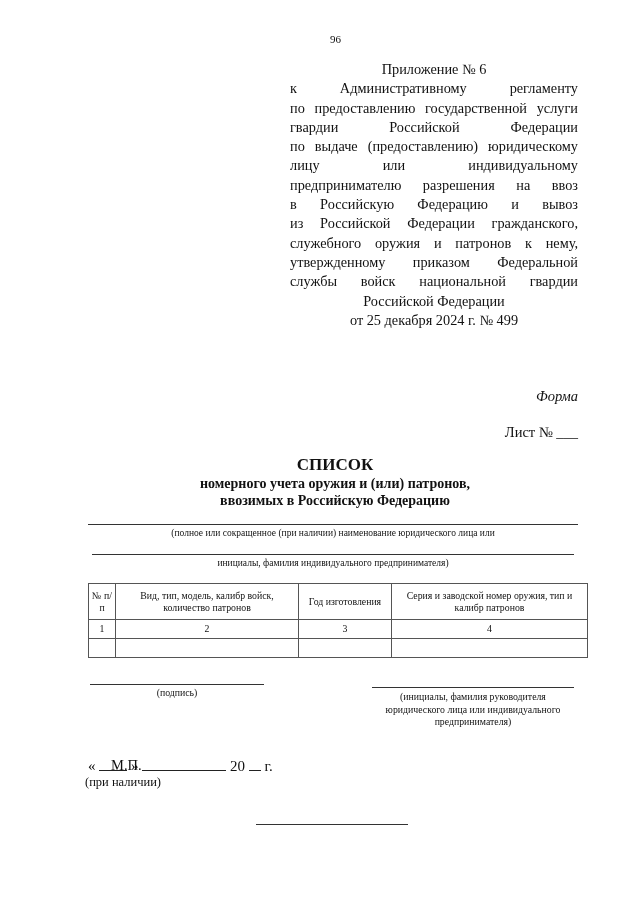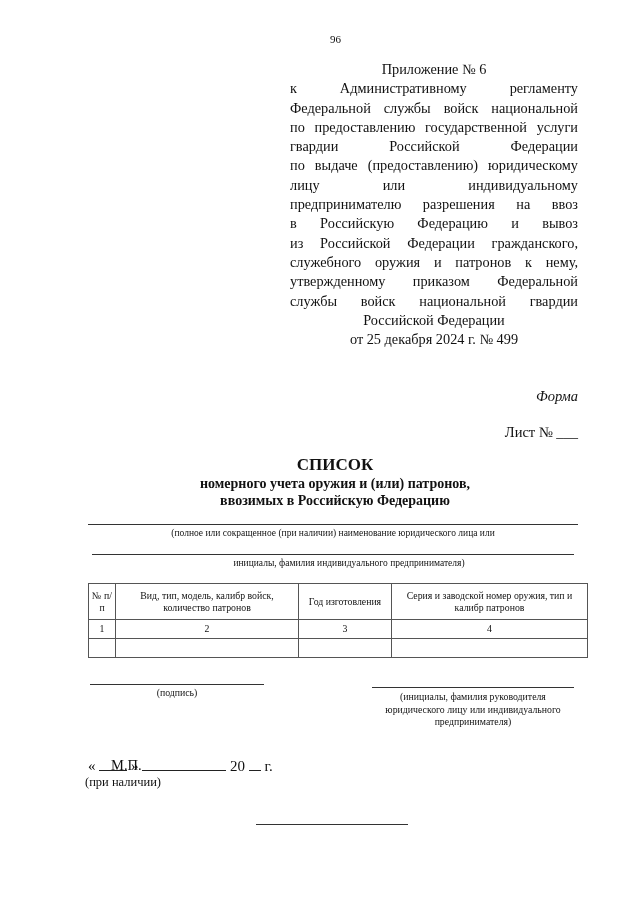--- a/index.html
+++ b/index.html
@@ -26,21 +26,20 @@
   .mp-sub { left:85px; top:775px; font-size:12.5px; }
 </style>
 </head>
 <body>
 
 <div class="abs page-num">96</div>
 
 <div class="abs appendix">
   <span class="line">Приложение № 6</span>
   <span class="line just">к Административному регламенту</span>
-  <span class="line just">Федеральной службы войск национальной</span>
   <span class="line just">по предоставлению государственной услуги</span>
   <span class="line just">гвардии Российской Федерации</span>
   <span class="line just">по выдаче (предоставлению) юридическому</span>
   <span class="line just">лицу или индивидуальному</span>
   <span class="line just">предпринимателю разрешения на ввоз</span>
   <span class="line just">в Российскую Федерацию и вывоз</span>
   <span class="line just">из Российской Федерации гражданского,</span>
   <span class="line just">служебного оружия и патронов к нему,</span>
   <span class="line just">утвержденному приказом Федеральной</span>
   <span class="line just">службы войск национальной гвардии</span>
@@ -53,21 +52,21 @@
 
 <div class="abs title-block">
   <div class="title-main">СПИСОК</div>
   <div class="title-sub">номерного учета оружия и (или) патронов,</div>
   <div class="title-sub">ввозимых в Российскую Федерацию</div>
 </div>
 
 <div class="hline" style="left:88px; top:524px; width:490px;"></div>
 <div class="caption" style="left:88px; top:528px; width:490px;">(полное или сокращенное (при наличии) наименование юридического лица или</div>
 <div class="hline" style="left:92px; top:554px; width:482px;"></div>
-<div class="caption" style="left:104px; top:558px; width:490px;">инициалы, фамилия индивидуального предпринимателя)</div>
+<div class="caption" style="left:88px; top:558px; width:490px;">инициалы, фамилия индивидуального предпринимателя)</div>
 
 <table class="reg">
   <tbody>
       <tr style="height:36px;">
     <td style="width:22px;">№ п/п</td>
     <td style="width:178px;">Вид, тип, модель, калибр войск, количество патронов</td>
     <td style="width:88px;">Год изготовления</td>
     <td style="width:191px;">Серия и заводской номер оружия, тип и калибр патронов</td>
   </tr>
   <tr style="height:19px;">
@@ -84,21 +83,21 @@
   </tr>
 </tbody>
   </table>
 
 <div class="hline" style="left:90px; top:684px; width:174px;"></div>
 <div class="caption sig-cap" style="left:90px; top:687px; width:174px;">(подпись)</div>
 
 <div class="hline" style="left:372px; top:687px; width:202px;"></div>
 <div class="caption sig-cap" style="left:372px; top:691px; width:202px;">
   <div>(инициалы, фамилия руководителя</div>
-  <div>юридического лицу или индивидуального</div>
+  <div>юридического лица или индивидуального</div>
   <div>предпринимателя)</div>
 </div>
 
 <div class="abs date-line">
   <span>«</span>
   <span class="blank" style="width:28px;"></span>
   <span>»</span>
   <span class="blank" style="width:84px;"></span>
   <span>20</span>
   <span class="blank" style="width:12px;"></span>

